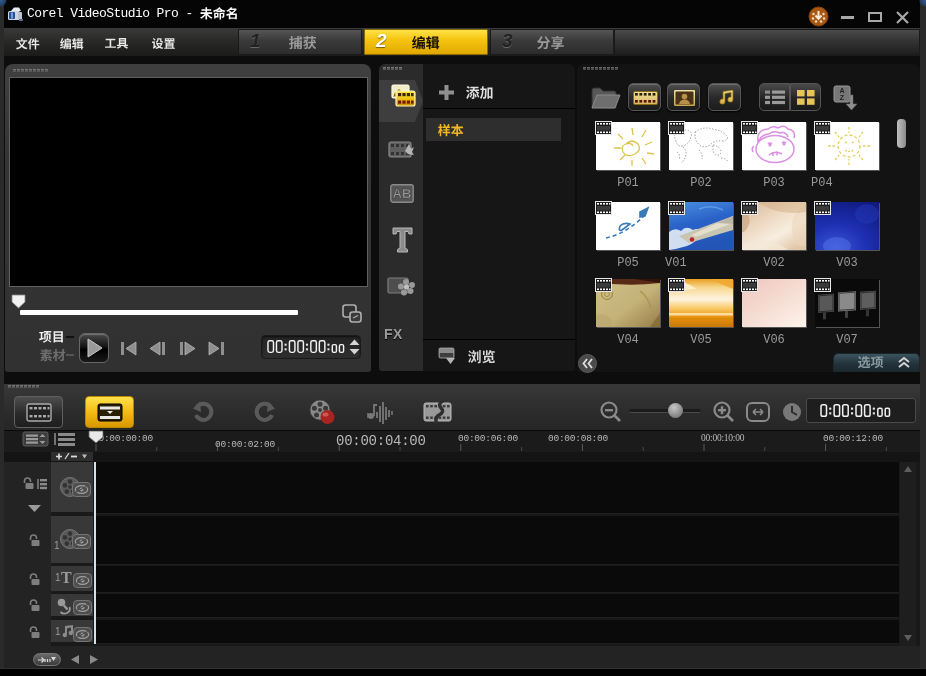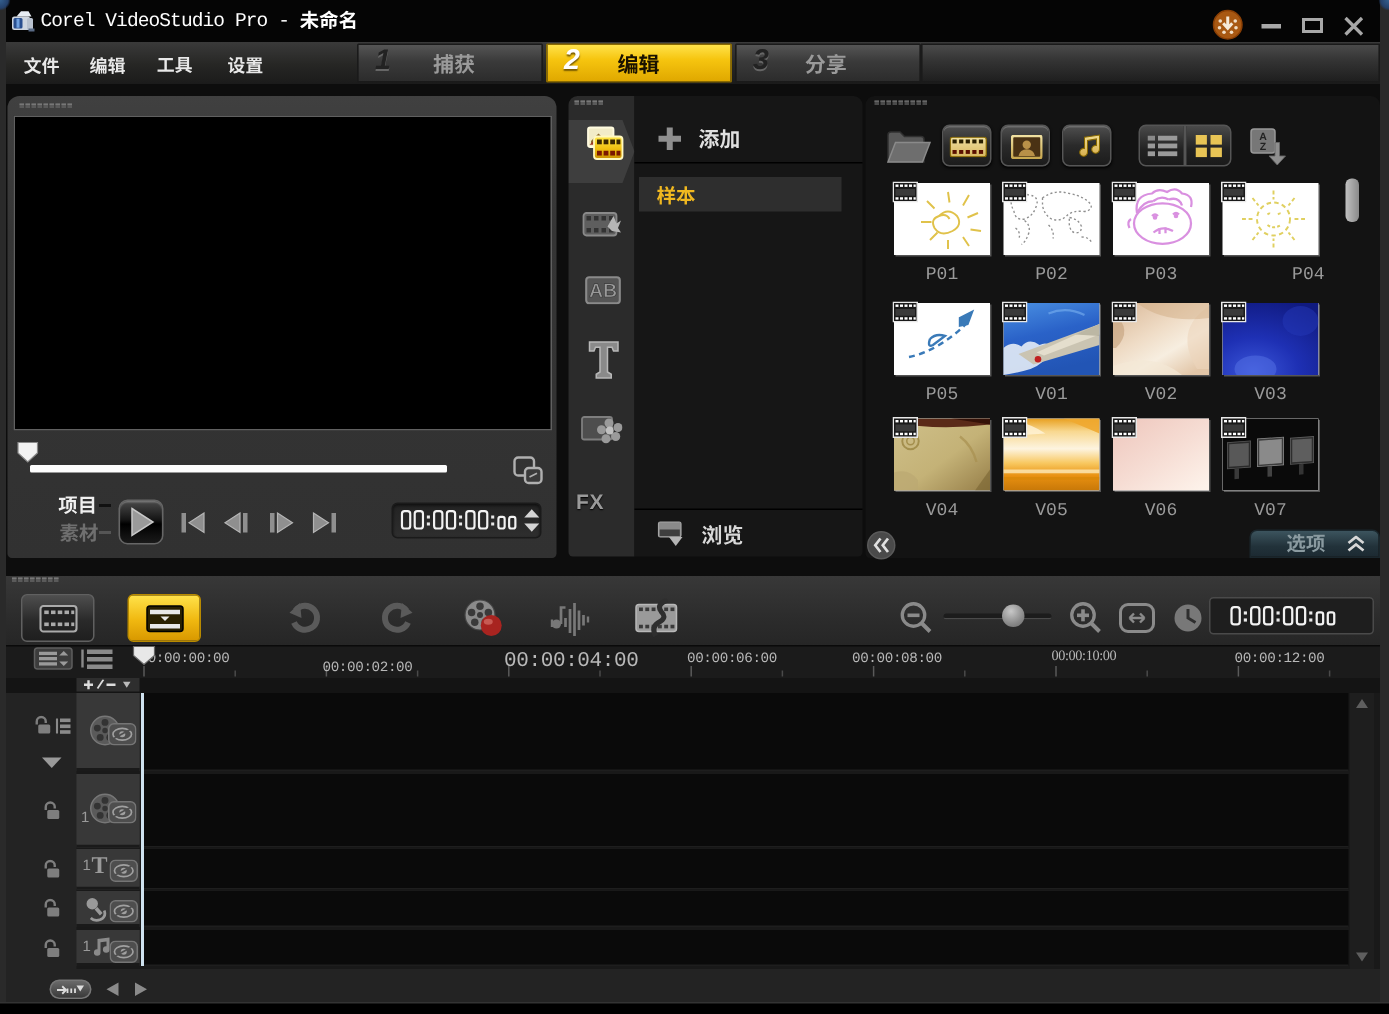--- a/index.html
+++ b/index.html
@@ -415,21 +415,21 @@
       <rect x="11" y="2" width="2" height="1.6" fill="#fff"></rect>
       <rect x="14" y="2" width="1.5" height="1.6" fill="#fff"></rect>
       <rect x="2" y="5" width="13" height="4.5" fill="#3a3a3a"></rect>
       <rect x="2" y="10.5" width="2" height="1.6" fill="#fff"></rect>
       <rect x="5" y="10.5" width="2" height="1.6" fill="#fff"></rect>
       <rect x="8" y="10.5" width="2" height="1.6" fill="#fff"></rect>
       <rect x="11" y="10.5" width="2" height="1.6" fill="#fff"></rect>
       <rect x="14" y="10.5" width="1.5" height="1.6" fill="#fff"></rect>
     </svg>
   </div>
-<div class="abs" style="left:811px;top:176px;width:72px;height:14px;text-align:right;font-family:'Liberation Mono',monospace;font-size:12px;color:#9a9a9a">P04</div>
+<div class="abs" style="left:811px;top:176px;width:72px;height:14px;text-align:left;font-family:'Liberation Mono',monospace;font-size:12px;color:#9a9a9a">P04</div>
 <div class="abs" style="left:596px;top:202px;width:64px;height:48px;background:#fff;box-shadow:1px 1px 0 #555">
     <svg style="position:absolute;left:0;top:0" width="64" height="48" viewBox="0 0 64 48">
       <g stroke="#3a7ab8" stroke-width="1.6" fill="none">
 <path d="M10 36 q10 -2 20 -8 q10 -6 18 -14" stroke-dasharray="4 3"></path>
 <path d="M44 10 l8 -4 l-3 8 l-5 1 Z" fill="#3a7ab8"></path>
 <path d="M24 24 q4 -4 10 -2 l-8 6 q-4 2 -2 -4"></path>
       </g>
     </svg>
     <svg style="position:absolute;left:-1px;top:-1px" width="17" height="14" viewBox="0 0 17 14">
       <rect x="0.5" y="0.5" width="16" height="13" fill="#1a1a1a" stroke="#e8e8e8" stroke-width="1"></rect>
@@ -472,21 +472,21 @@
       <rect x="11" y="2" width="2" height="1.6" fill="#fff"></rect>
       <rect x="14" y="2" width="1.5" height="1.6" fill="#fff"></rect>
       <rect x="2" y="5" width="13" height="4.5" fill="#3a3a3a"></rect>
       <rect x="2" y="10.5" width="2" height="1.6" fill="#fff"></rect>
       <rect x="5" y="10.5" width="2" height="1.6" fill="#fff"></rect>
       <rect x="8" y="10.5" width="2" height="1.6" fill="#fff"></rect>
       <rect x="11" y="10.5" width="2" height="1.6" fill="#fff"></rect>
       <rect x="14" y="10.5" width="1.5" height="1.6" fill="#fff"></rect>
     </svg>
   </div>
-<div class="abs" style="left:665px;top:256px;width:72px;height:14px;text-align:center;font-family:'Liberation Mono',monospace;font-size:12px;color:#9a9a9a">V01</div>
+<div class="abs" style="left:665px;top:256px;width:72px;height:14px;font-family:'Liberation Mono',monospace;font-size:12px;color:#9a9a9a">V01</div>
 <div class="abs" style="left:742px;top:202px;width:64px;height:48px;background:#fff;box-shadow:1px 1px 0 #555">
     <svg style="position:absolute;left:0;top:0" width="64" height="48" viewBox="0 0 64 48">
       <defs>
         <linearGradient id="v2a" x1="0" y1="0" x2="0.8" y2="1">
 <stop offset="0" stop-color="#d9b796"></stop>
           <stop offset="0.45" stop-color="#efdcc6"></stop>
           <stop offset="0.7" stop-color="#f7eee0"></stop>
           <stop offset="1" stop-color="#e2c6a8"></stop>
         </linearGradient>
       </defs>
@@ -822,21 +822,21 @@
     <path d="M639.2 17 L639.2 21" stroke="#4a4a4a" stroke-width="1"></path>
     <path d="M700.0 14 L700.0 21" stroke="#5a5a5a" stroke-width="1"></path>
     <path d="M760.8 17 L760.8 21" stroke="#4a4a4a" stroke-width="1"></path>
     <path d="M821.6 14 L821.6 21" stroke="#5a5a5a" stroke-width="1"></path>
     <path d="M882.4 17 L882.4 21" stroke="#4a4a4a" stroke-width="1"></path>
   </svg>
 <div class="abs" style="left:93px;top:433px;font-family:'Liberation Mono',monospace;font-size:9.5px;color:#b8b8b8;letter-spacing:-0.25px">00:00:00:00</div>
 <div class="abs" style="left:215px;top:439px;font-family:'Liberation Mono',monospace;font-size:9.5px;color:#b8b8b8;letter-spacing:-0.25px">00:00:02:00</div>
 <div class="abs" style="left:336px;top:433px;font-family:'Liberation Mono',monospace;font-size:14px;color:#b8b8b8;letter-spacing:-0.25px">00:00:04:00</div>
 <div class="abs" style="left:458px;top:433px;font-family:'Liberation Mono',monospace;font-size:9.5px;color:#b8b8b8;letter-spacing:-0.25px">00:00:06:00</div>
-<div class="abs" style="left:568px;top:433px;font-family:'Liberation Mono',monospace;font-size:9.5px;color:#b8b8b8;letter-spacing:-0.25px">00:00:08:00</div>
+<div class="abs" style="left:548px;top:433px;font-family:'Liberation Mono',monospace;font-size:9.5px;color:#b8b8b8;letter-spacing:-0.25px">00:00:08:00</div>
 <div class="abs" style="left:701px;top:433px;font-family:Liberation Serif, serif;font-size:9.5px;color:#b8b8b8;letter-spacing:-0.25px">00:00:10:00</div>
 <div class="abs" style="left:823px;top:433px;font-family:'Liberation Mono',monospace;font-size:9.5px;color:#b8b8b8;letter-spacing:-0.25px">00:00:12:00</div>
 <svg class="abs" style="left:88px;top:430px" width="16" height="14" viewBox="0 0 16 14">
     <path d="M1 1 L15 1 L15 7 L8 13 L1 7 Z" fill="#e8e8e8" stroke="#666" stroke-width="0.8"></path>
   </svg>
 <div class="abs" style="left:4px;top:452px;width:916px;height:10px;background:#141414"></div>
 <div class="abs" style="left:51px;top:452px;width:42px;height:9px;background:#2e2e2e"></div>
 <svg class="abs" style="left:56px;top:453px" width="32" height="7" viewBox="0 0 32 7">
 <path d="M3 0.5 L3 6.5 M0 3.5 L6 3.5" stroke="#ddd" stroke-width="1.6"></path>
 <path d="M9 6 L13 0" stroke="#ddd" stroke-width="1.2"></path>

